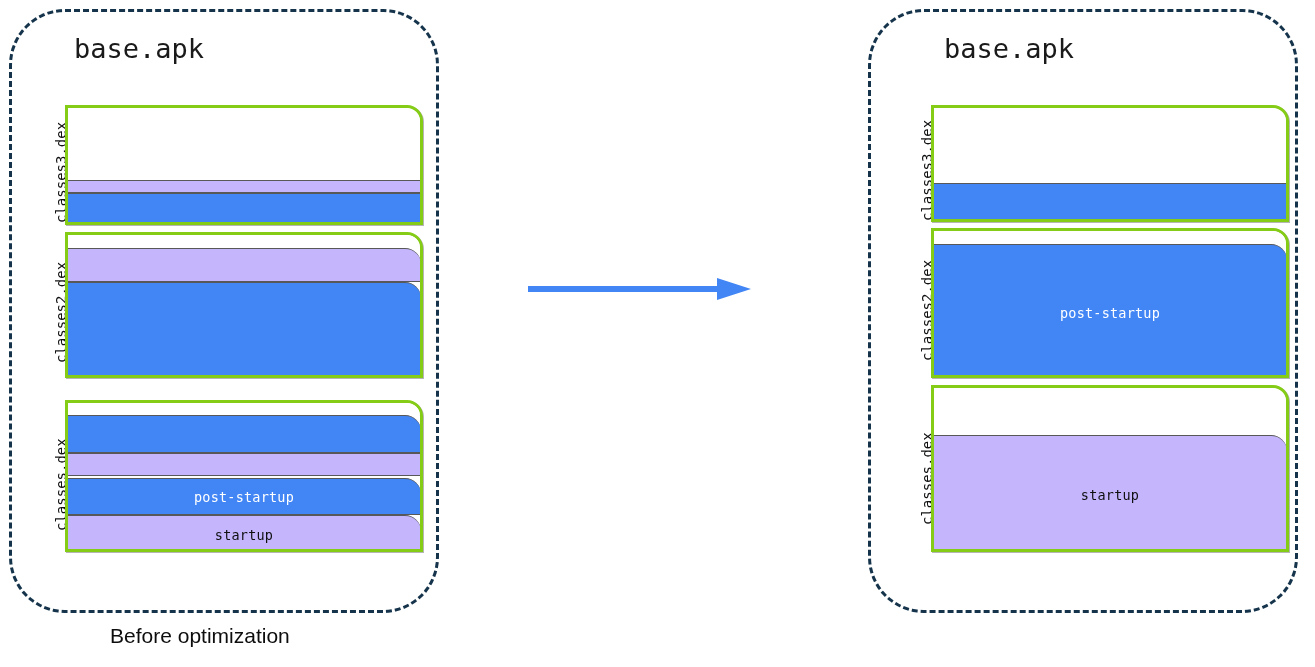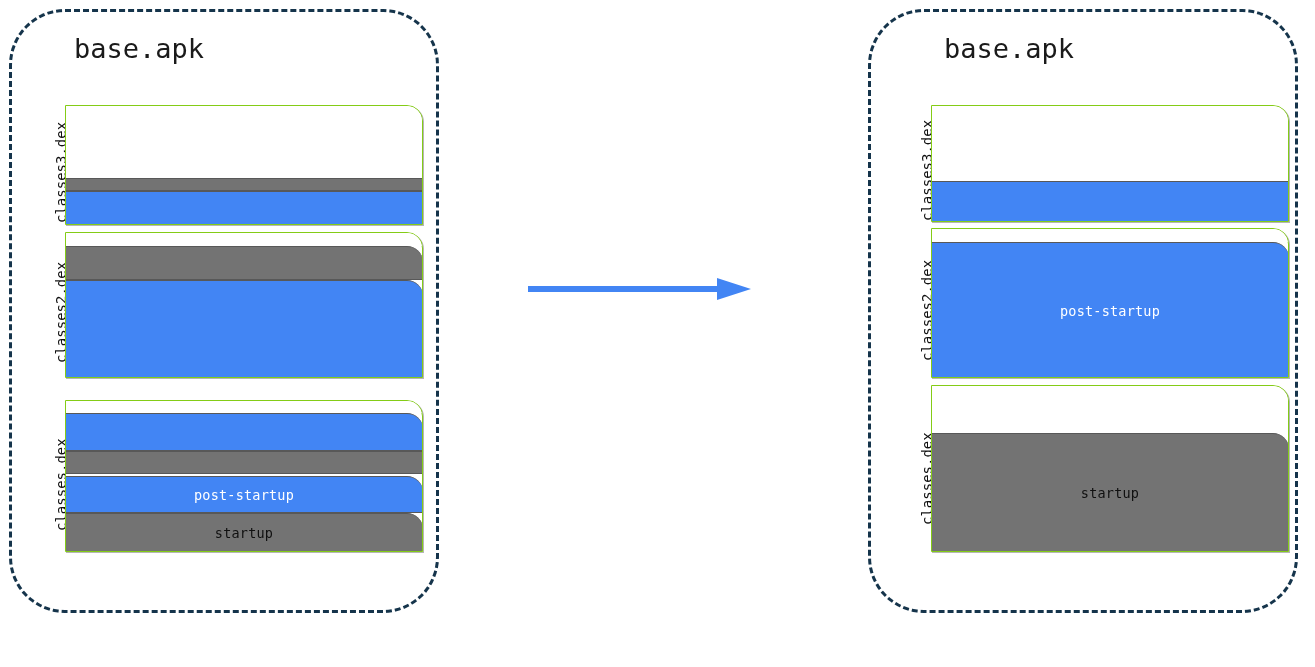--- a/index.html
+++ b/index.html
@@ -57,40 +57,40 @@
     color: #111111;
     white-space: nowrap;
     transform-origin: 0 0;
     transform: rotate(-90deg);
     letter-spacing: 0px;
   }
 
   .dex-box {
     position: absolute;
     box-sizing: border-box;
-    border: 1px solid #84cc16;
+    border: 3px solid #84cc16;
     border-top-right-radius: 16px;
     background: #ffffff;
     overflow: hidden;
     box-shadow: 1px 1px 0 0 rgba(120,120,120,0.55);
   }
 
   .dex-seg {
     position: absolute;
     left: -1px;
     right: -1px;
     box-sizing: border-box;
     border-top: 1px solid #585858;
     border-bottom: 1px solid #585858;
     display: flex;
     align-items: center;
     justify-content: center;
   }
   .dex-seg.blue  { background: #4285f4; }
-  .dex-seg.green { background: #737373; }
+  .dex-seg.green { background: #c4b5fd; }
   .dex-seg.white { background: #ffffff; border-color: transparent; }
 
   .dex-seg.rounded-tr { border-top-right-radius: 16px; }
   .dex-seg.rounded-br { border-bottom-right-radius: 4px; }
 
   .seg-label {
     font-family: "DejaVu Sans Mono", "Liberation Mono", monospace;
     font-size: 13.5px;
     letter-spacing: 0.2px;
     white-space: nowrap;
@@ -167,20 +167,21 @@
       </div>
       <div class="dex-seg blue rounded-tr" style="top:75px; height:37px;">
         <span class="seg-label on-blue">post-startup</span>
       </div>
       <div class="dex-seg green rounded-tr rounded-br" style="top:112px; height:40px;">
         <span class="seg-label on-green">startup</span>
       </div>
     </div>
   </div>
 
+  <div class="caption left">Before optimization</div>
 
   <div class="arrow-wrap">
     <svg width="240" height="42" viewBox="0 0 240 42">
       <path d="M8 18 H197 V10 L231 21 L197 32 V24 H8 Z" fill="#4285f4"></path>
     </svg>
   </div>
 
   <div class="apk-container right"></div>
   <div class="apk-title right">base.apk</div>
 

